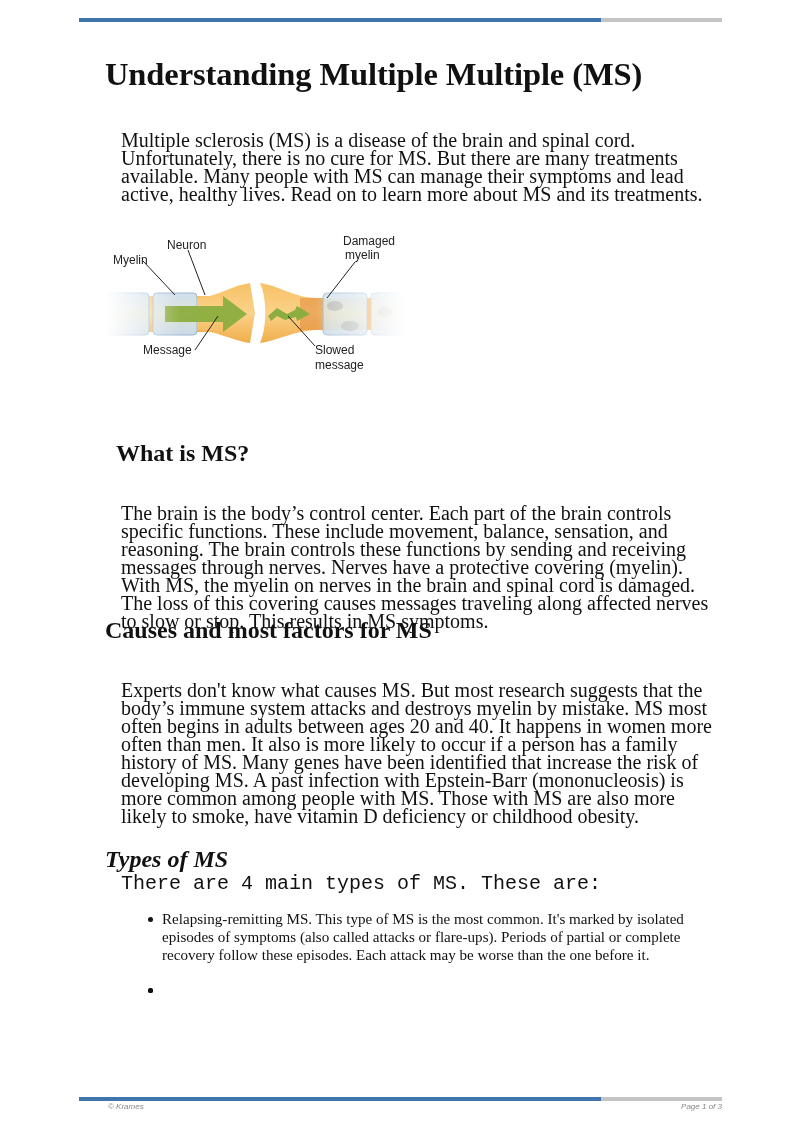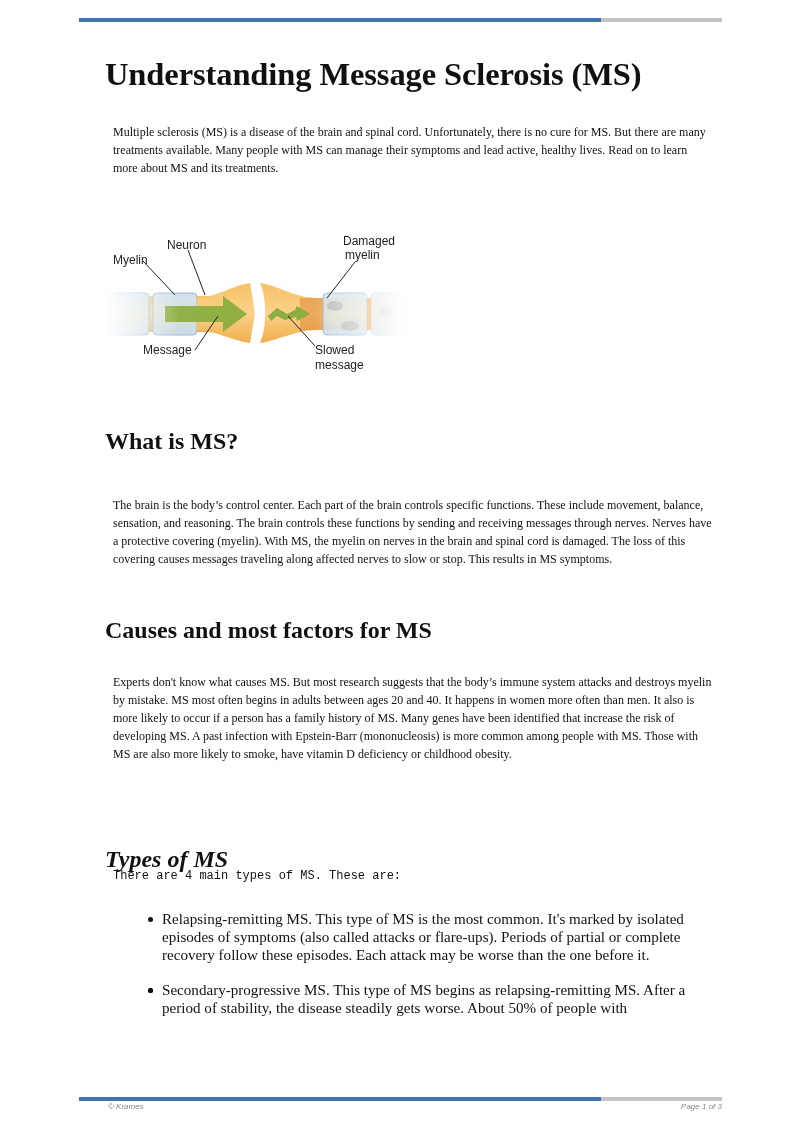--- a/index.html
+++ b/index.html
@@ -7,62 +7,61 @@
            font-family: "Liberation Serif", "DejaVu Serif", serif; color: #111; }
     .bar { position: absolute; left: 79px; width: 643px; height: 4px; display: flex; }
     .bar .blue { background: #3f75a8; width: 522px; height: 100%; }
     .bar .gray { background: #c4c4c4; flex: 1; height: 100%; }
     .bar.top { top: 18px; }
     .bar.bottom { top: 1097px; }
     .content { position: absolute; left: 105px; top: 0; width: 600px; }
     h1 { position: absolute; top: 56px; left: 0; margin: 0; font-size: 32.5px; font-weight: bold;
          white-space: nowrap; letter-spacing: -0.1px; }
     h2 { position: absolute; left: 0; margin: 0; font-size: 24px; font-weight: bold; white-space: nowrap; }
-    p { position: absolute; left: 0; margin: 8px; font-size: 12px; line-height: 18px; width: 600px; }
+    p { position: absolute; left: 0; margin: 16px; font-size: 20px; line-height: 18px; width: 600px; }
     ul { position: absolute; left: 0; margin: 17px; padding: 0; list-style: none; width: 600px; }
     ul li { position: relative; padding-left: 40px; font-size: 15.1px; line-height: 18px; margin-bottom: 17px; }
     ul li .dot { position: absolute; left: 26px; top: 7px; width: 5px; height: 5px; border-radius: 50%; background: #111; }
     .figure { position: absolute; left: 105px; top: 228px; width: 300px; height: 150px; }
     .figure svg { display: block; }
     .lbl { font-family: "Liberation Sans", "DejaVu Sans", sans-serif; font-size: 12px; fill: #222; }
     .footer-text { position: absolute; top: 1102px; font-family: "Liberation Sans", "DejaVu Sans", sans-serif;
                    font-size: 8px; font-style: italic; color: #888; padding-left: 28px; }
   </style>
 </head>
 <body>
 
 <div class="bar top">
   <div class="blue"></div>
   <div class="gray"></div>
 </div>
 
 <div class="content">
-  <h1>Understanding Message Sclerosis (MS)</h1>
+  <h1>Understanding Multiple Multiple (MS)</h1>
   <p style="top:115px;">Multiple sclerosis (MS) is a disease of the brain and spinal cord. Unfortunately, there is no cure for MS. But there are many treatments available. Many people with MS can manage their symptoms and lead active, healthy lives. Read on to learn more about MS and its treatments.</p>
 
-  <h2 style="top:428px;">What is MS?</h2>
+  <h2 style="top:440px;margin-left:11px;">What is MS?</h2>
   <p style="top:488px;">The brain is the body’s control center. Each part of the brain controls specific functions. These include movement, balance, sensation, and reasoning. The brain controls these functions by sending and receiving messages through nerves. Nerves have a protective covering (myelin). With MS, the myelin on nerves in the brain and spinal cord is damaged. The loss of this covering causes messages traveling along affected nerves to slow or stop. This results in MS symptoms.</p>
 
   <h2 style="top:617px;">Causes and most factors for MS</h2>
   <p style="top:665px;">Experts don't know what causes MS. But most research suggests that the body’s immune system attacks and destroys myelin by mistake. MS most often begins in adults between ages 20 and 40. It happens in women more often than men. It also is more likely to occur if a person has a family history of MS. Many genes have been identified that increase the risk of developing MS. A past infection with Epstein-Barr (mononucleosis) is more common among people with MS. Those with MS are also more likely to smoke, have vitamin D deficiency or childhood obesity.</p>
 
   <h2 style="top:846px;font-style:italic;">Types of MS</h2>
   <p style="top:859px;font-family:Liberation Mono, monospace;">There are 4 main types of MS. These are:</p>
 
   <ul style="top:893px;">
     <li>
       <span class="dot"></span>
       <span>Relapsing-remitting MS. This type of MS is the most common. It's marked by isolated episodes of symptoms (also called attacks or flare-ups). Periods of partial or complete recovery follow these episodes. Each attack may be worse than the one before it.</span>
     </li>
     <li>
       <span class="dot"></span>
     </li>
     <li>
       <span class="dot"></span>
-      <span>Secondary-progressive MS. This type of MS begins as relapsing-remitting MS. After a period of stability, the disease steadily gets worse. About 50% of people with</span>
     </li>
   </ul>
 </div>
 
 <div class="figure">
   <svg width="300" height="150" viewBox="0 0 300 150">
     <defs>
       <linearGradient id="fadeL" x1="0" x2="1" y1="0" y2="0">
         <stop offset="0" stop-color="#ffffff" stop-opacity="1"></stop>
         <stop offset="0.25" stop-color="#ffffff" stop-opacity="0"></stop>

